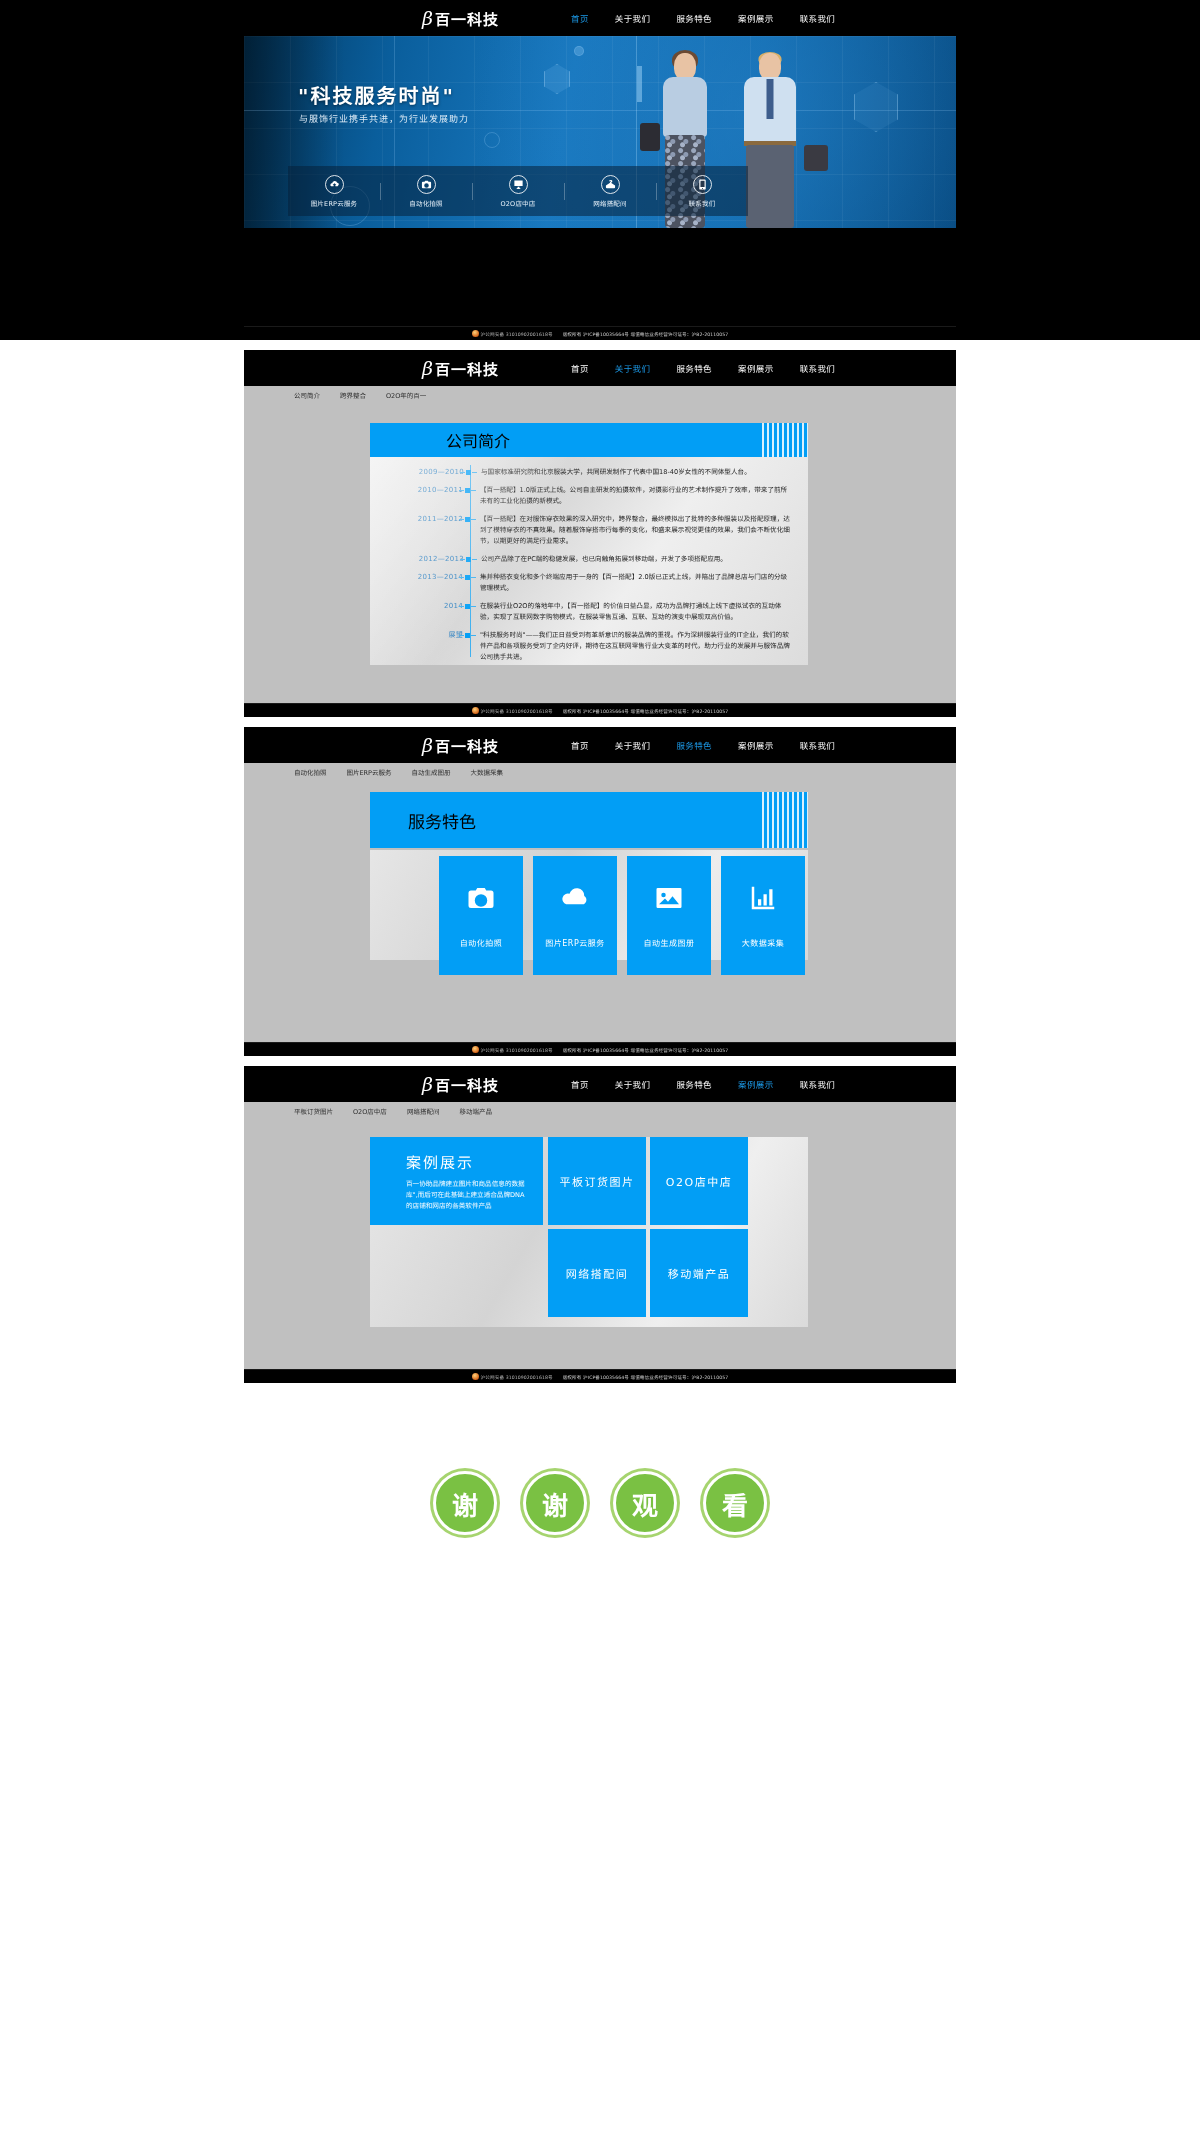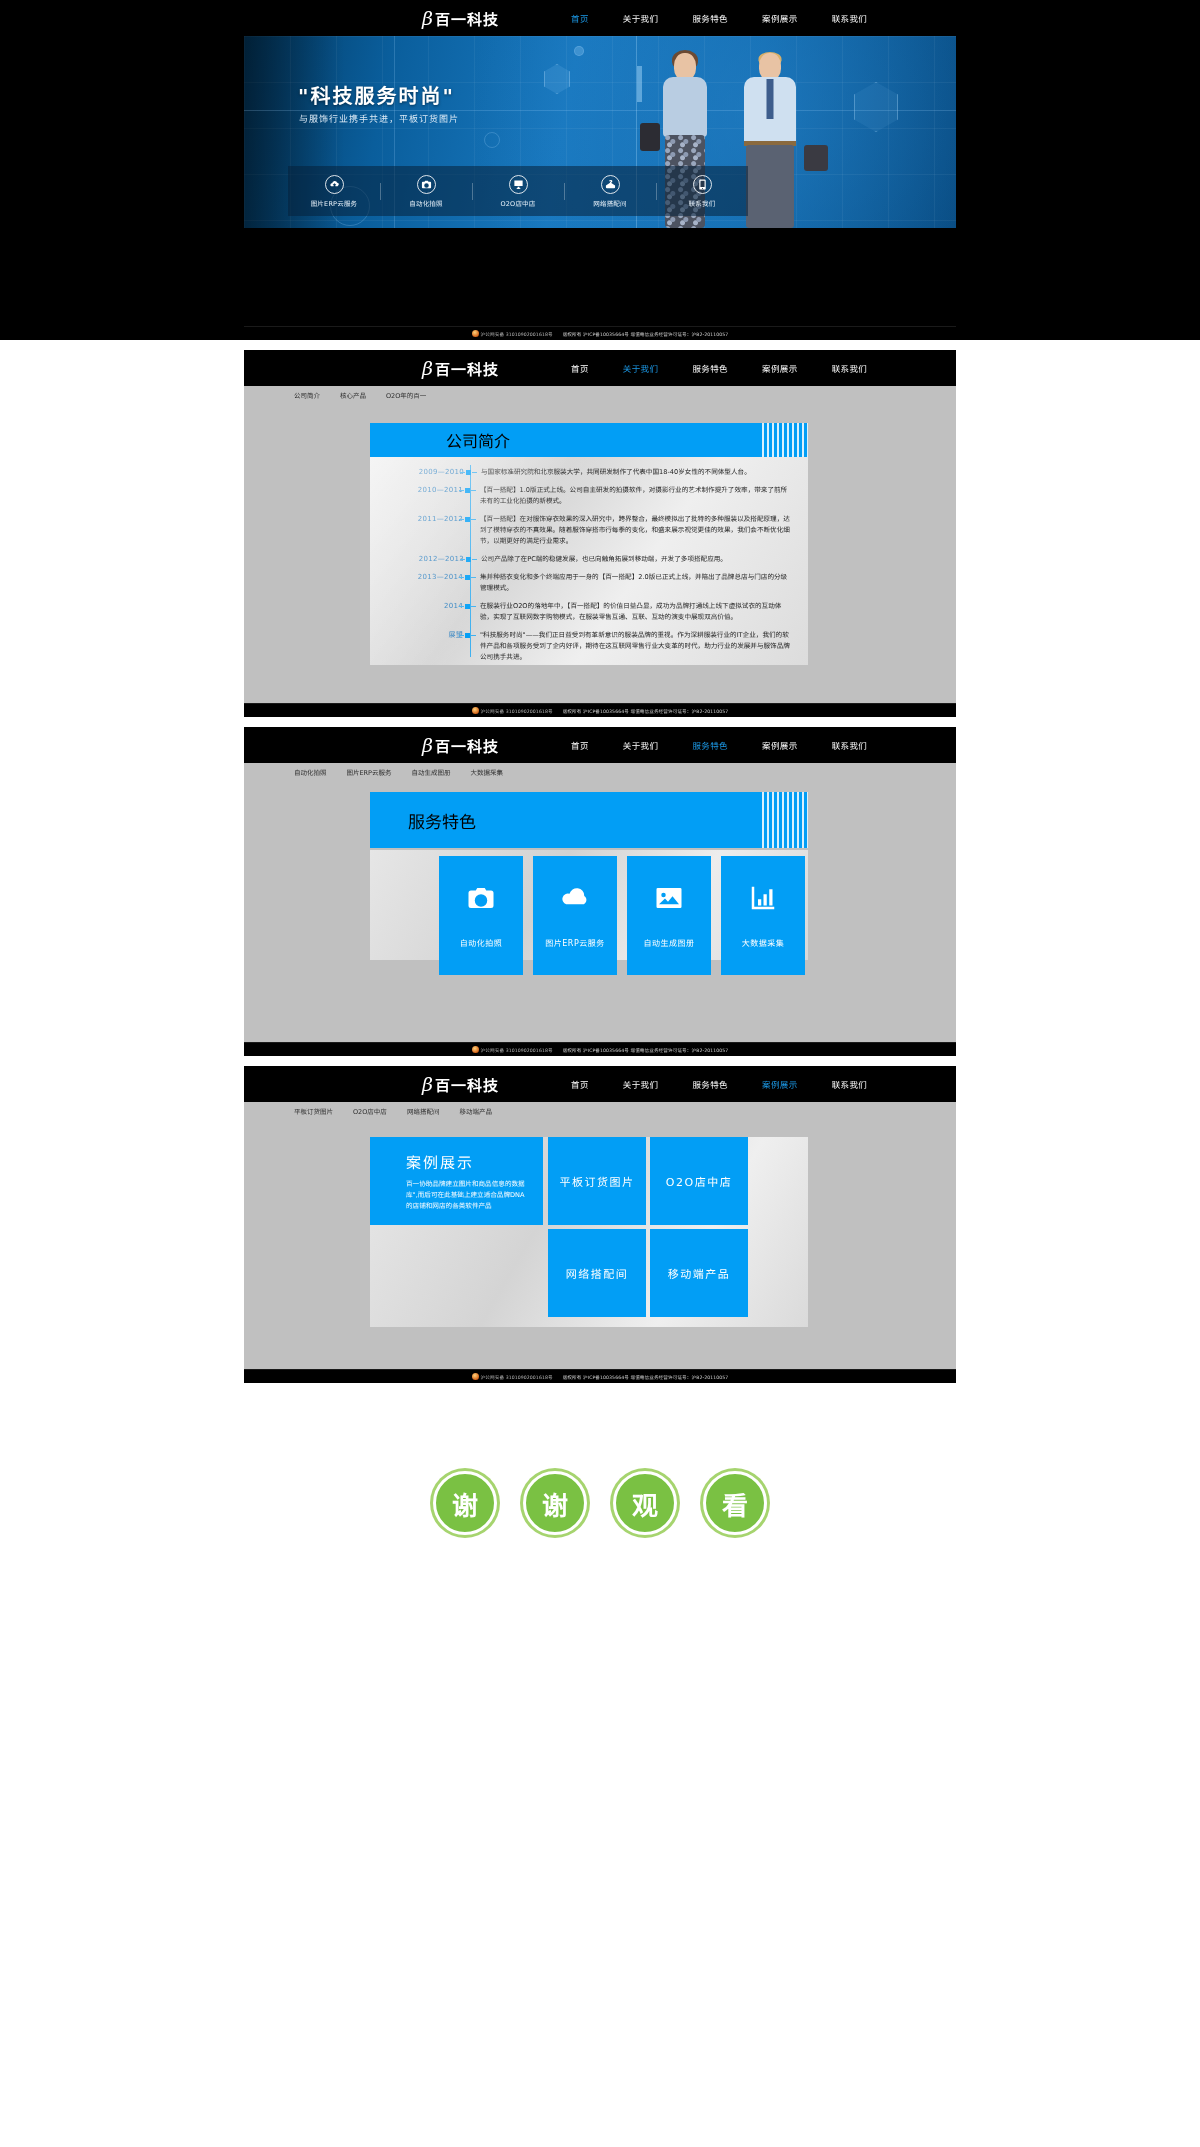--- a/index.html
+++ b/index.html
@@ -39,21 +39,21 @@
   .logo-text {
     font-size: 15px;
     color: #ffffff;
     letter-spacing: 1px;
     font-weight: bold;
   }
   .nav-menu {
     display: flex;
     align-items: flex-start;
     margin-left: 72px;
-    gap: 34px;
+    gap: 26px;
   }
   .nav-item {
     font-size: 8.5px;
     color: #ffffff;
     letter-spacing: .4px;
     cursor: pointer;
     white-space: nowrap;
   }
   .nav-item.active { color: #1c9ae8; }
 
@@ -311,21 +311,21 @@
     <div class="hero-line hl2"></div>
     <div class="hero-line hl3"></div>
     <div class="hero-line hl4"></div>
     <div class="hero-hex"></div>
     <div class="hero-hex b"></div>
     <div class="hero-circ c1"></div>
     <div class="hero-circ c2"></div>
     <div class="hero-circ c3"></div>
 
     <div class="hero-title">"科技服务时尚"</div>
-    <div class="hero-sub">与服饰行业携手共进，平板订货图片</div>
+    <div class="hero-sub">与服饰行业携手共进，为行业发展助力</div>
 
     <div class="hero-people">
       <div class="person p-w">
         <div class="hair"></div>
         <div class="head"></div>
         <div class="torso-w"></div>
         <div class="legs-w"></div>
         <div class="bag"></div>
       </div>
       <div class="person p-m">
@@ -407,21 +407,21 @@
       <span class="nav-item active">关于我们</span>
       <span class="nav-item">服务特色</span>
       <span class="nav-item">案例展示</span>
       <span class="nav-item">联系我们</span>
     </div>
   </div>
 
   <div class="content-slide">
     <div class="subnav">
       <span class="subnav-item">公司简介</span>
-      <span class="subnav-item">核心产品</span>
+      <span class="subnav-item">跨界整合</span>
       <span class="subnav-item">O2O年的百一</span>
     </div>
 
     <div class="about-wrap">
       <div class="about-head">
         <span class="bh-title">公司简介</span>
         <span class="stripes"></span>
       </div>
 
       <div class="about-body">

